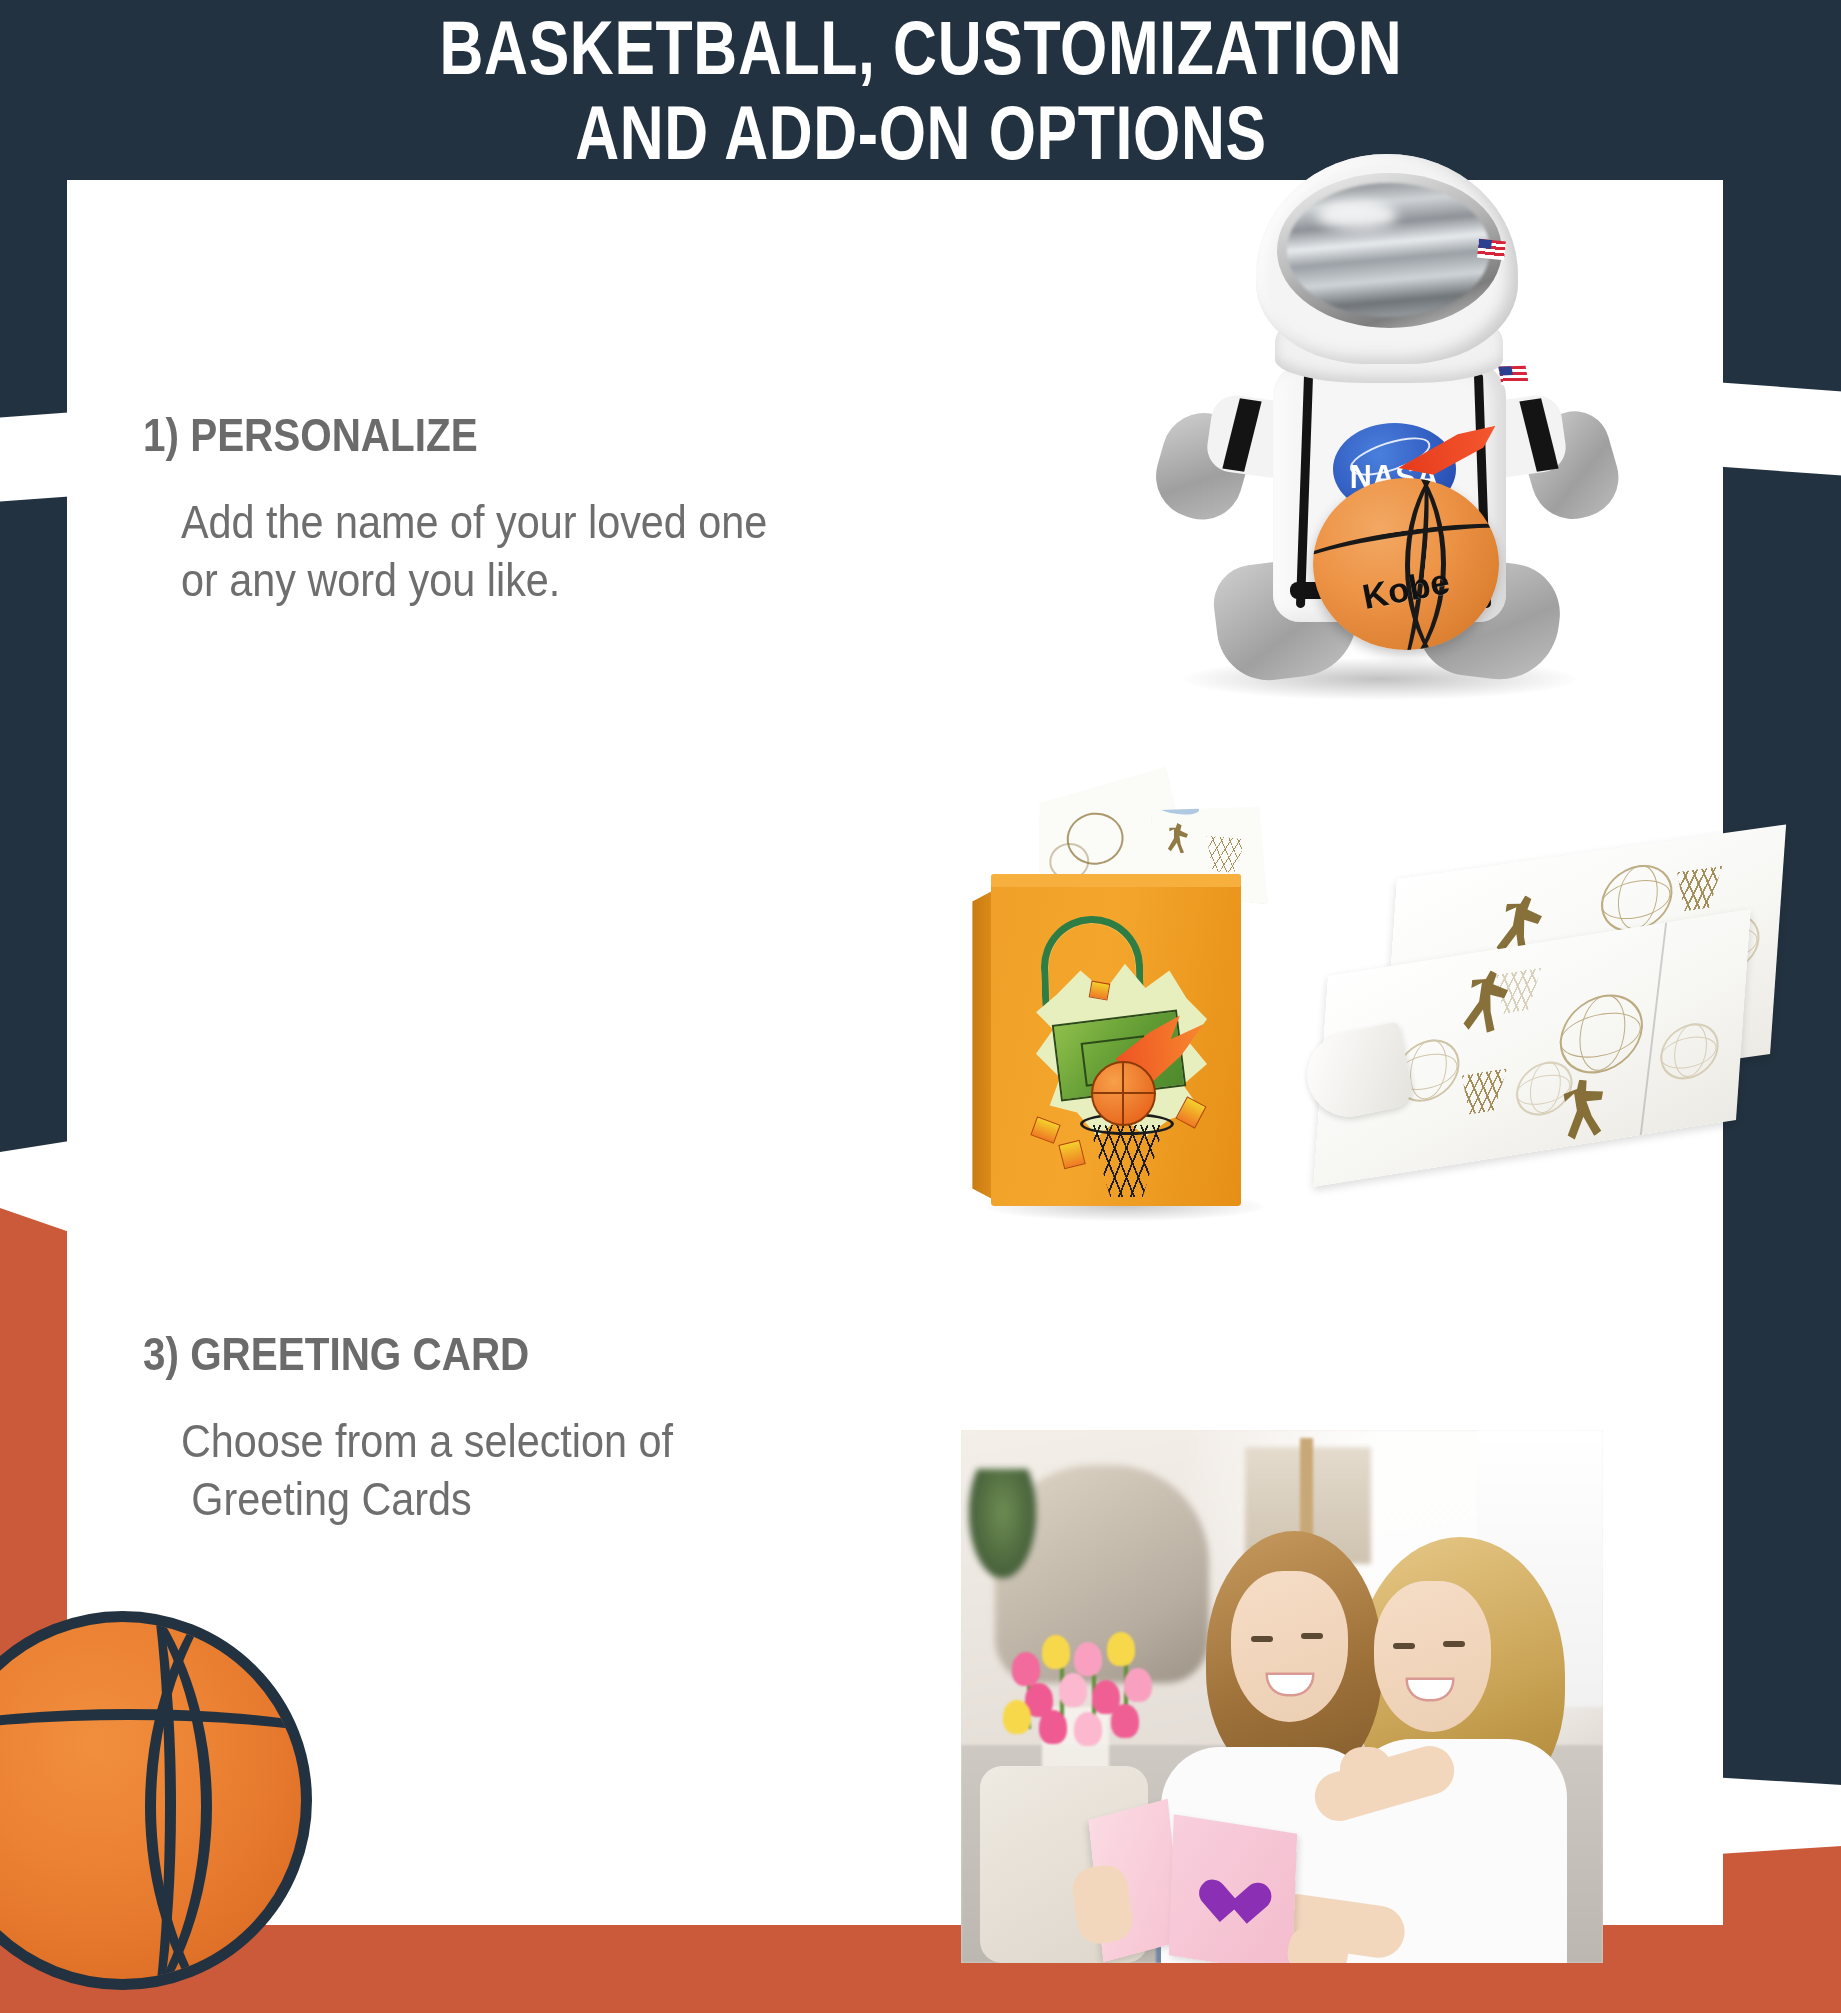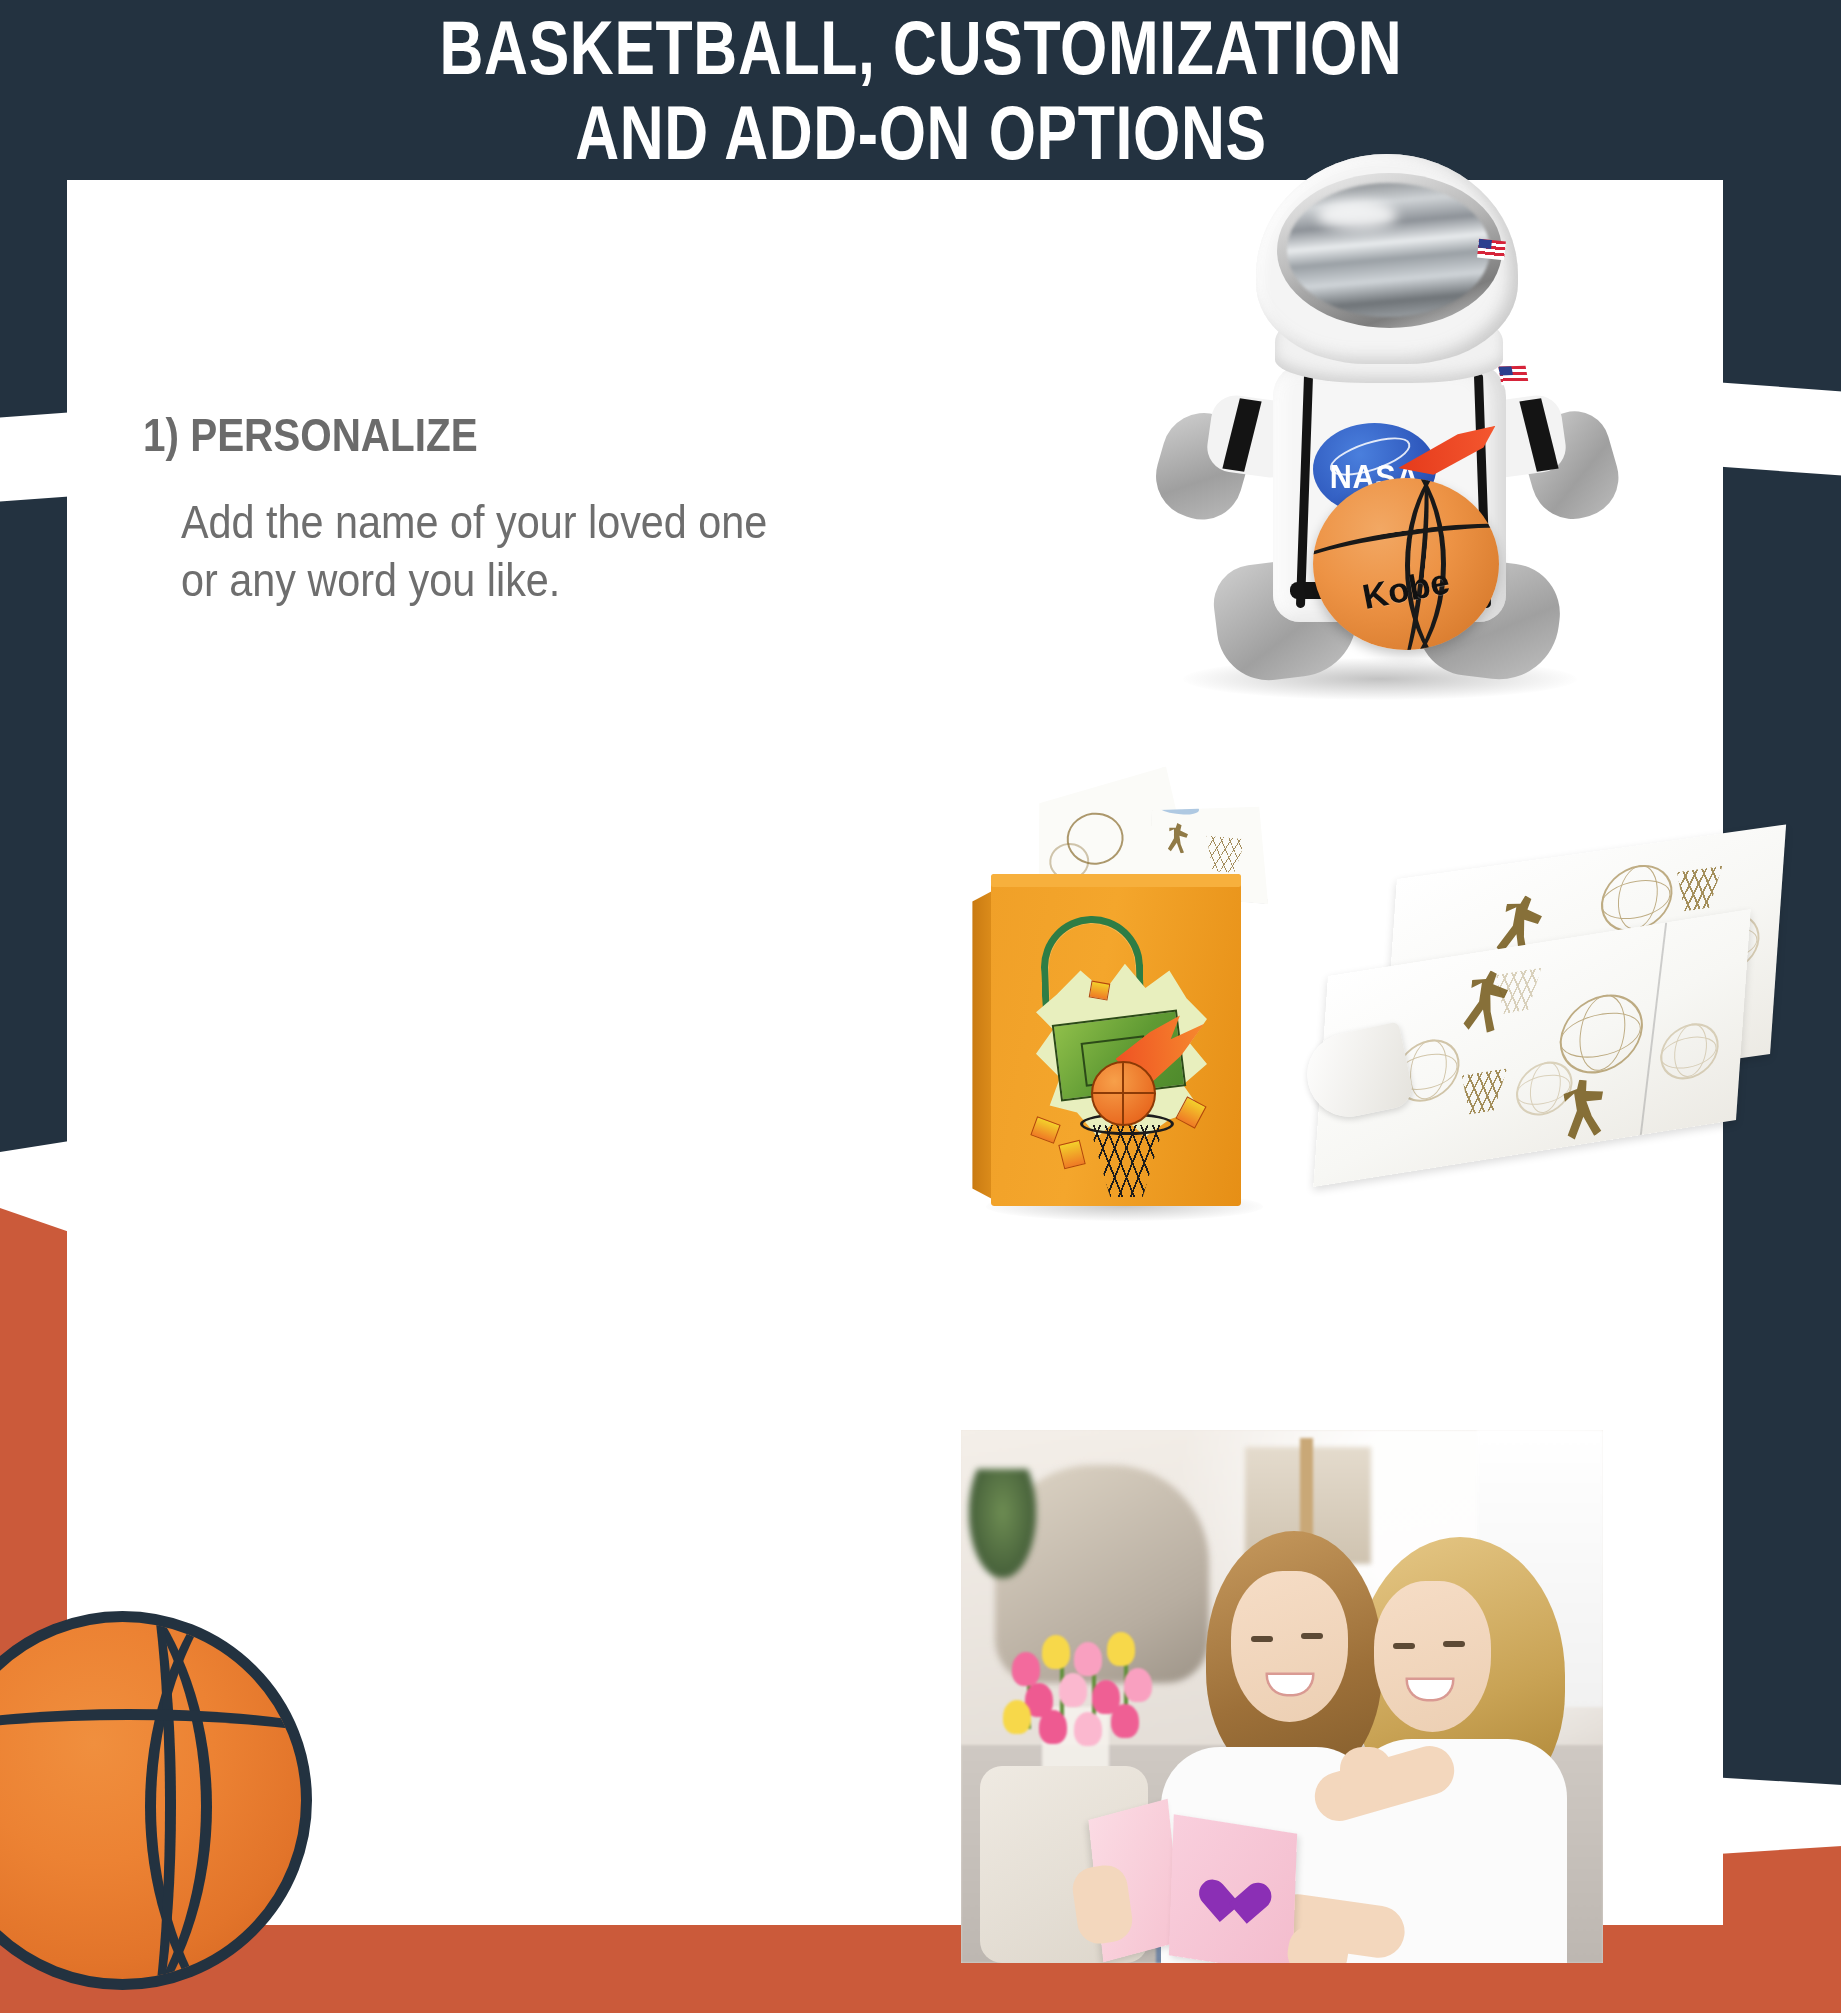--- a/index.html
+++ b/index.html
@@ -146,21 +146,21 @@
     border-radius:4.2px;
   }
   .ast-strap.l { left:151px; transform:rotate(2deg); }
   .ast-strap.r { left:329px; transform:rotate(-2deg); }
   .ast-belt {
     position:absolute; left:141px; top:436px; width:203px; height:17px;
     background:#141414; border-radius:7.6px;
   }
   
   .ast-nasa {
-    position:absolute; left:164px; top:277px; width:123px; height:92px;
+    position:absolute; left:184px; top:277px; width:123px; height:92px;
     border-radius:50%;
     background:radial-gradient(circle at 38% 34%,#4a7fdd,#2c55ba 72%,#24459a);
     overflow:hidden;
   }
   .ast-nasa-txt {
     position:absolute; left:0; right:0; top:34px; text-align:center;
     color:#fff; font-weight:bold; font-size:34px; letter-spacing:0.8px;
     transform:scaleX(0.9);
   }
   .ast-nasa-orbit {
@@ -573,20 +573,27 @@
 
     <div class="section sec-1">
       <div class="sec-head">1) PERSONALIZE</div>
       <div class="sec-body">
         <span>Add the name of your loved one</span>
         <span>or any word you like.</span>
       </div>
     </div>
 
 
+    <div class="section sec-3">
+      <div class="sec-head">3) GREETING CARD</div>
+      <div class="sec-body">
+        <span>Choose from a selection of</span>
+        <span class="indent">Greeting Cards</span>
+      </div>
+    </div>
 
     <div id="astronaut">
       <div class="shadow"></div>
       <div class="ast-boot l"></div>
       <div class="ast-boot r"></div>
       <div class="ast-mitt l"></div>
       <div class="ast-mitt r"></div>
       <div class="ast-arm l"></div>
       <div class="ast-arm r"></div>
       <div class="ast-cuff l"></div>

